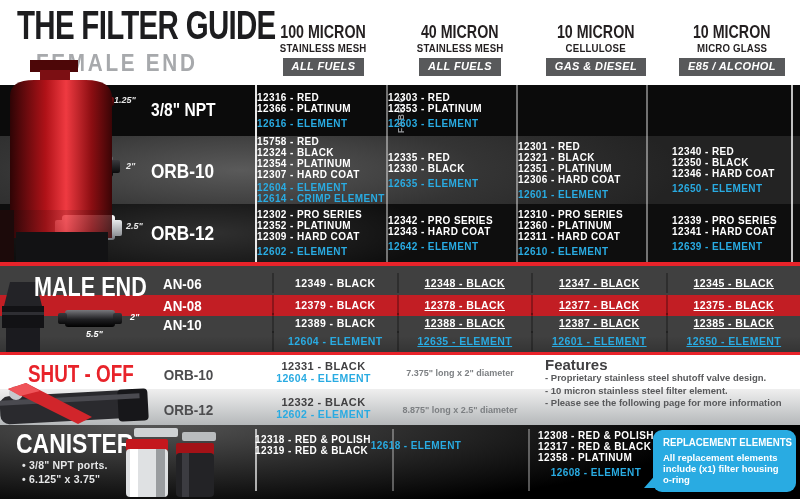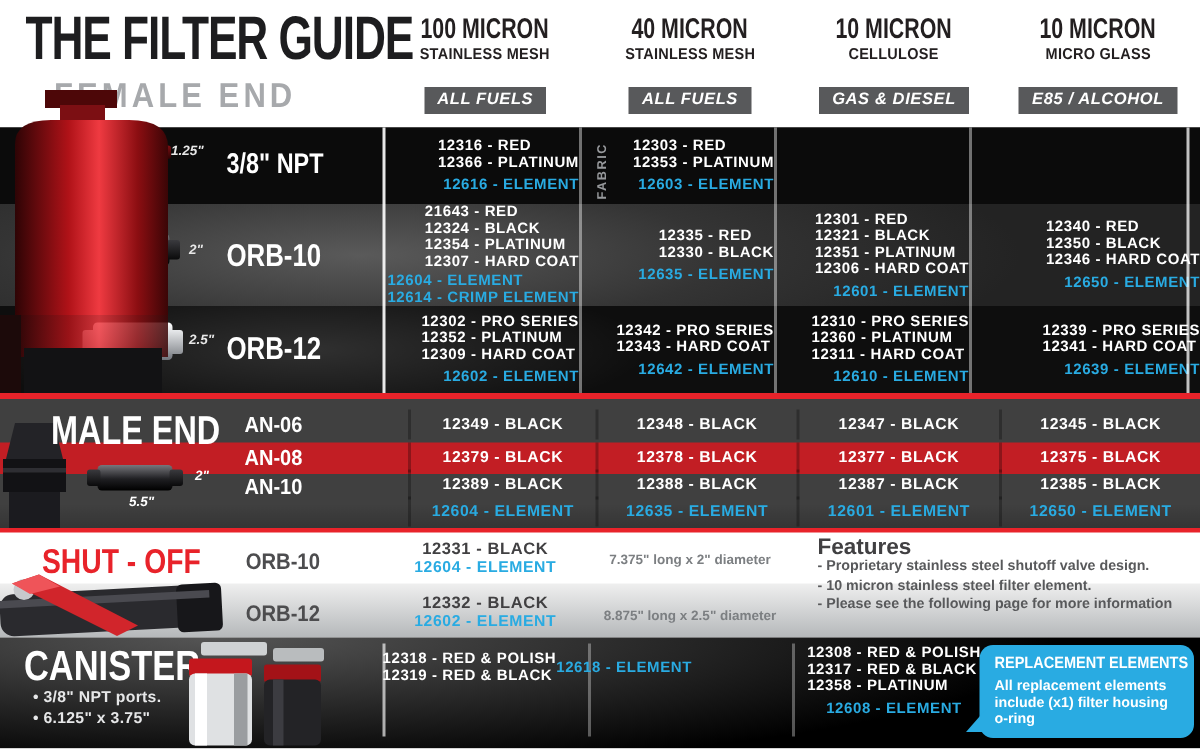--- a/index.html
+++ b/index.html
@@ -14,27 +14,27 @@
   .subtitle{position:absolute;left:36px;top:50px;font-size:23px;font-weight:bold;color:#a7a9ac;
          letter-spacing:3px;transform:scaleX(.9);transform-origin:0 50%;white-space:nowrap;}
   #colheads{position:absolute;left:255px;top:0;width:545px;height:85px;display:flex;text-align:right;}
   .colhead{display:flex;flex-direction:column;align-items:center;justify-content:flex-end;
            padding-bottom:9px;}
   .ch1{width:137px}.ch2{width:136px}.ch3{width:136px}.ch4{width:136px}
   .micron{font-size:19px;font-weight:900;color:#231f20;white-space:nowrap;
           transform:scaleX(.75);letter-spacing:0;line-height:19px;}
   .media{font-size:10.5px;font-weight:900;color:#231f20;letter-spacing:.2px;white-space:nowrap;
          margin-top:1px;transform:scaleX(.92);}
-  .badge{margin-top:16px;background:#58595b;color:#fff;font-style:italic;font-weight:bold;
+  .badge{margin-top:4px;background:#58595b;color:#fff;font-style:italic;font-weight:bold;
          font-size:11px;line-height:11px;padding:3px 9px 4px;white-space:nowrap;letter-spacing:.4px;}
 
   
   .cols{position:absolute;left:255px;top:0;bottom:0;right:0;display:flex;}
   .cell{position:relative;display:flex;flex-direction:column;justify-content:center;
-        align-items:flex-end;}
+        align-items:flex-start;}
   .c1{width:137px;border-left:2px solid rgba(255,255,255,.9);}
   .c2{width:136px;border-left:2px solid rgba(255,255,255,.42);}
   .c3{width:136px;border-left:2px solid rgba(255,255,255,.42);}
   .c4{width:160px;border-left:2px solid rgba(255,255,255,.42);padding-left:24px;}
   .grp{text-align:left;}
   .pline{color:#fff;font-weight:bold;font-size:10px;line-height:11px;letter-spacing:.4px;white-space:nowrap;}
   .eline{color:#29abe2;font-weight:bold;font-size:10px;line-height:11px;letter-spacing:.4px;white-space:nowrap;}
   .gap{height:4px;}
 
   
@@ -69,21 +69,21 @@
   #malestripe{position:absolute;left:0;right:0;top:29px;height:21px;background:#c21e24;}
   #maleshade{position:absolute;left:0;right:0;bottom:0;height:16px;background:linear-gradient(180deg,rgba(0,0,0,0),rgba(0,0,0,.18));}
   .mlabel{position:absolute;left:34px;top:6px;color:#fff;font-weight:900;font-size:27px;
           white-space:nowrap;transform:scaleX(.8);transform-origin:0 50%;letter-spacing:0;}
   .anlabel{position:absolute;left:163px;color:#fff;font-weight:900;font-size:14.5px;
            transform:scaleX(.92);transform-origin:0 50%;white-space:nowrap;}
   .mrow{position:absolute;left:272px;right:0;height:20px;display:flex;}
   .mcell{display:flex;align-items:center;justify-content:center;font-weight:bold;font-size:10.5px;
          letter-spacing:.4px;color:#fff;white-space:nowrap;}
   .mc1{width:137px;border-left:2px solid rgba(0,0,0,.28);}
-  .mc2,.mc3,.mc4{width:148px;border-left:2px solid rgba(0,0,0,.28);}
+  .mc2,.mc3,.mc4{width:148px;border-left:2px solid rgba(0,0,0,.28);text-decoration:underline;}
   .mcell.el{color:#29abe2;}
   .mdim{color:#fff;}
 
   
   #shutoff{position:absolute;left:0;top:352px;width:800px;height:73px;background:#fff;
            border-top:3px solid #e8232a;}
   #sorow2{position:absolute;left:0;right:0;top:34px;height:36px;
           background:linear-gradient(180deg,#efefef,#b5b8ba);}
   .solabel{position:absolute;left:28px;top:6px;color:#e8232a;font-weight:900;font-size:23px;
            white-space:nowrap;transform:scaleX(.82);transform-origin:0 50%;}
@@ -195,21 +195,21 @@
         <span class="fbody"></span>
           <span class="capL"></span>
           <span class="capR"></span>
       </div>
       <div class="dim" style="left:126px;top:25px;">2"</div>
       <div class="dim" style="left:80px;top:45px;">5.5"</div>
       <div class="rowlabel" style="top:23px;font-size:21px;"><span>ORB-10</span></div>
       <div class="cols">
         <div class="cell c1">
           <div class="grp">
-              <div class="pline">21643 - RED</div>
+              <div class="pline">15758 - RED</div>
               <div class="pline">12324 - BLACK</div>
               <div class="pline">12354 - PLATINUM</div>
               <div class="pline">12307 - HARD COAT</div>
             </div>
           <div class="gap"></div>
           <div class="grp">
               <div class="eline">12604 - ELEMENT</div>
               <div class="eline">12614 - CRIMP ELEMENT</div>
             </div>
         </div>

